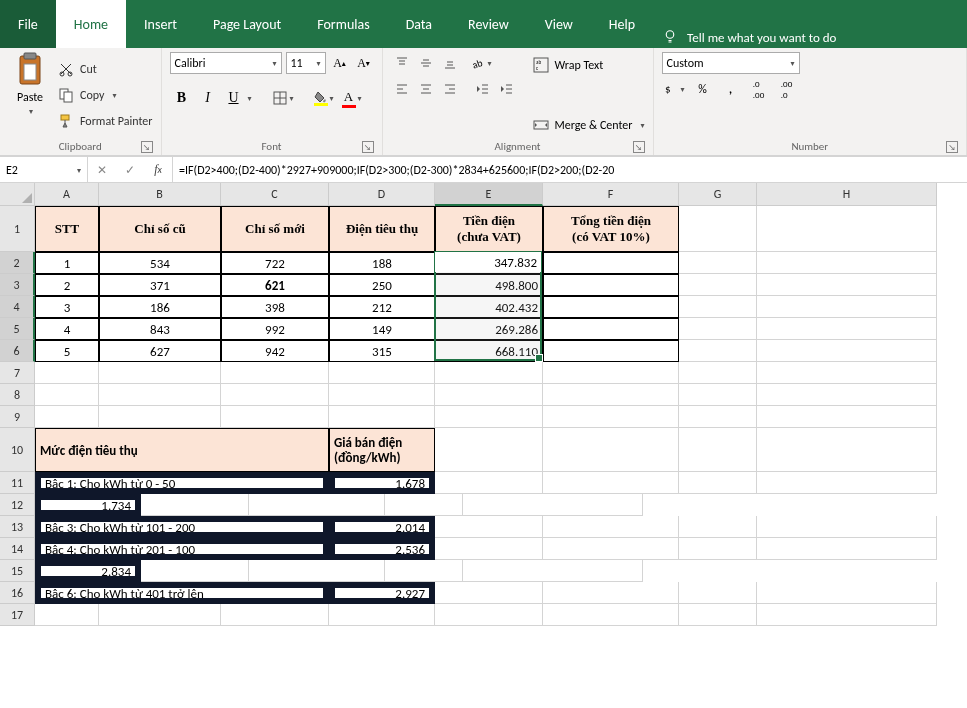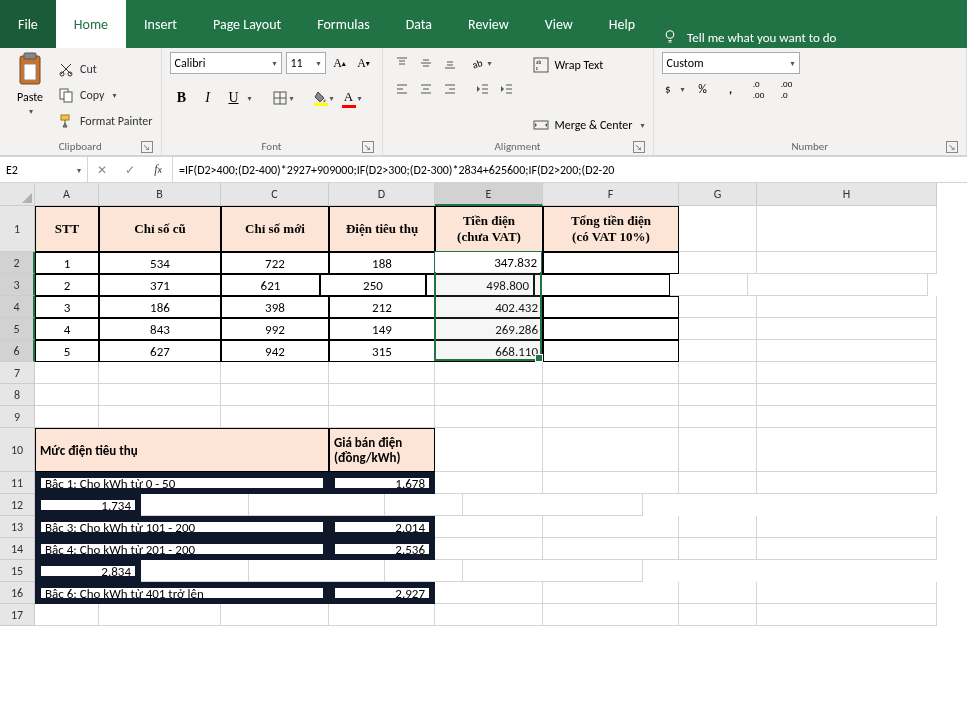--- a/index.html
+++ b/index.html
@@ -392,21 +392,21 @@
           <div class="cell bordered center" style="width: 108px; height: 22px;">722</div>
           <div class="cell bordered center" style="width: 106px; height: 22px;">188</div>
           <div class="cell bordered right" style="width: 108px; height: 22px;">347.832</div>
           <div class="cell bordered right" style="width: 136px; height: 22px;"></div>
           <div class="cell" style="width: 78px; height: 22px;"></div>
           <div class="cell" style="width: 180px; height: 22px;"></div>
         </div>
         <div class="row">
           <div class="cell bordered center" style="width: 64px; height: 22px;">2</div>
           <div class="cell bordered center" style="width: 122px; height: 22px;">371</div>
-          <div class="cell bordered center" style="width: 99px; height: 22px;">621</div>
+          <div class="cell bordered center" style="width: 108px; height: 22px; font-weight: bold;">621</div>
           <div class="cell bordered center" style="width: 106px; height: 22px;">250</div>
           <div class="cell bordered right" style="width: 108px; height: 22px;">498.800</div>
           <div class="cell bordered right" style="width: 136px; height: 22px;"></div>
           <div class="cell" style="width: 78px; height: 22px;"></div>
           <div class="cell" style="width: 180px; height: 22px;"></div>
         </div>
         <div class="row">
           <div class="cell bordered center" style="width: 64px; height: 22px;">3</div>
           <div class="cell bordered center" style="width: 122px; height: 22px;">186</div>
           <div class="cell bordered center" style="width: 108px; height: 22px;">398</div>
@@ -491,21 +491,21 @@
         </div>
         <div class="row">
           <div class="cell tbl-border" style="width: 294px; height: 22px;">Bậc 3: Cho kWh từ 101 - 200</div>
           <div class="cell tbl-border right" style="width: 106px; height: 22px;">2.014</div>
           <div class="cell" style="width: 108px; height: 22px;"></div>
           <div class="cell" style="width: 136px; height: 22px;"></div>
           <div class="cell" style="width: 78px; height: 22px;"></div>
           <div class="cell" style="width: 180px; height: 22px;"></div>
         </div>
         <div class="row">
-          <div class="cell tbl-border" style="width: 294px; height: 22px;">Bậc 4: Cho kWh từ 201 - 200</div>
+          <div class="cell tbl-border" style="width: 294px; height: 22px;">Bậc 4: Cho kWh từ 201 - 100</div>
           <div class="cell tbl-border right" style="width: 106px; height: 22px;">2.536</div>
           <div class="cell" style="width: 108px; height: 22px;"></div>
           <div class="cell" style="width: 136px; height: 22px;"></div>
           <div class="cell" style="width: 78px; height: 22px;"></div>
           <div class="cell" style="width: 180px; height: 22px;"></div>
         </div>
         <div class="row">
           <div class="cell tbl-border right" style="width: 106px; height: 22px;">2.834</div>
           <div class="cell" style="width: 108px; height: 22px;"></div>
           <div class="cell" style="width: 136px; height: 22px;"></div>

